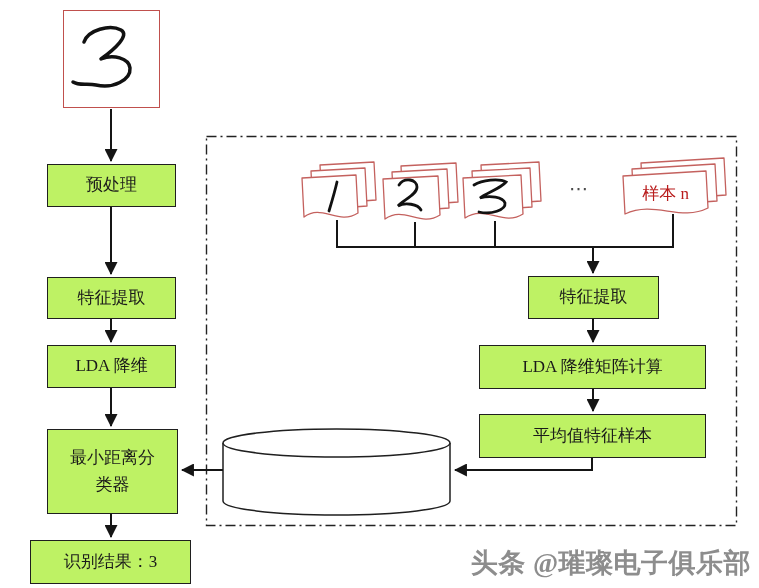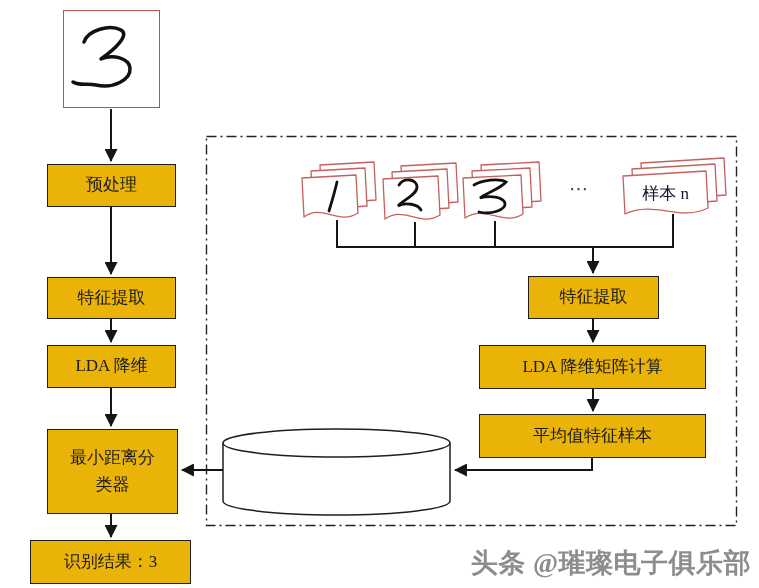--- a/index.html
+++ b/index.html
@@ -9,21 +9,21 @@
     height: 588px;
     background: #ffffff;
     font-family: "Liberation Serif", "DejaVu Serif", serif;
     overflow: hidden;
   }
   
   .fbox {
     position: absolute;
     box-sizing: border-box;
     border: 1.5px solid #1f1f1f;
-    background: #eab308;
+    background: #bef264;
     display: flex;
     align-items: center;
     justify-content: center;
     text-align: center;
     font-size: 17px;
     color: #1a1a1a;
     line-height: 1.55;
     z-index: 1;
     white-space: pre-line;
   }
@@ -42,21 +42,21 @@
     pointer-events: none;
   }
   
   .overlabel {
     position: absolute;
     display: flex;
     align-items: center;
     justify-content: center;
     text-align: center;
     font-size: 17px;
-    color: #0f172a;
+    color: #b91c1c;
     z-index: 3;
     background: transparent;
   }
   #ellipsis-dots {
     font-size: 19px;
     color: #4a4a4a;
     letter-spacing: 3px;
   }
   #watermark {
     position: absolute;

